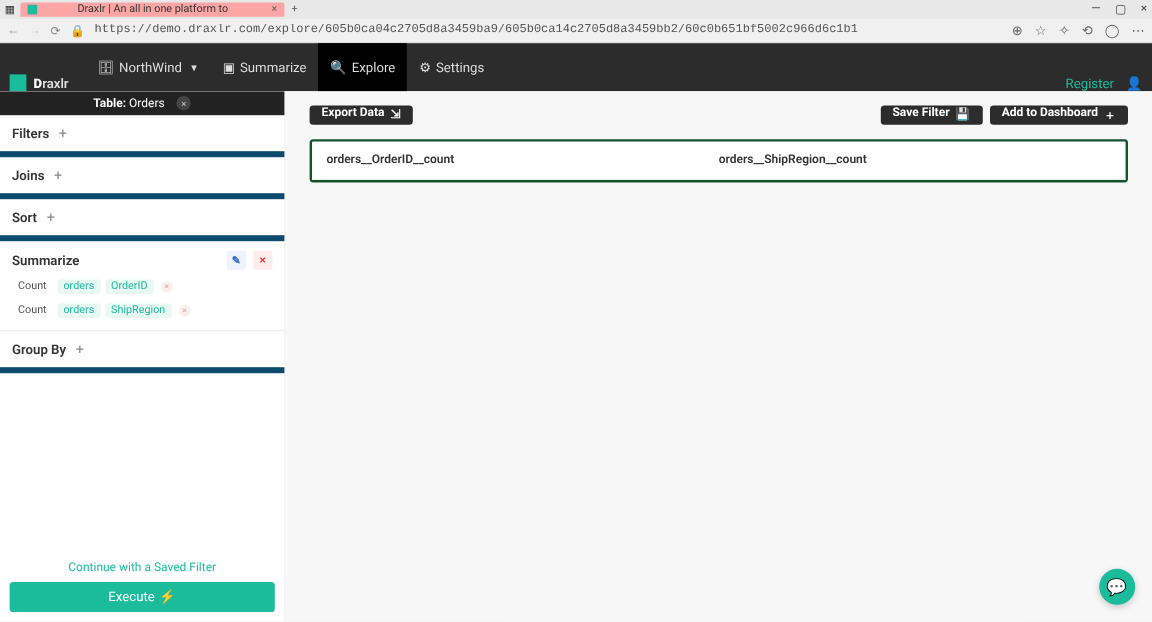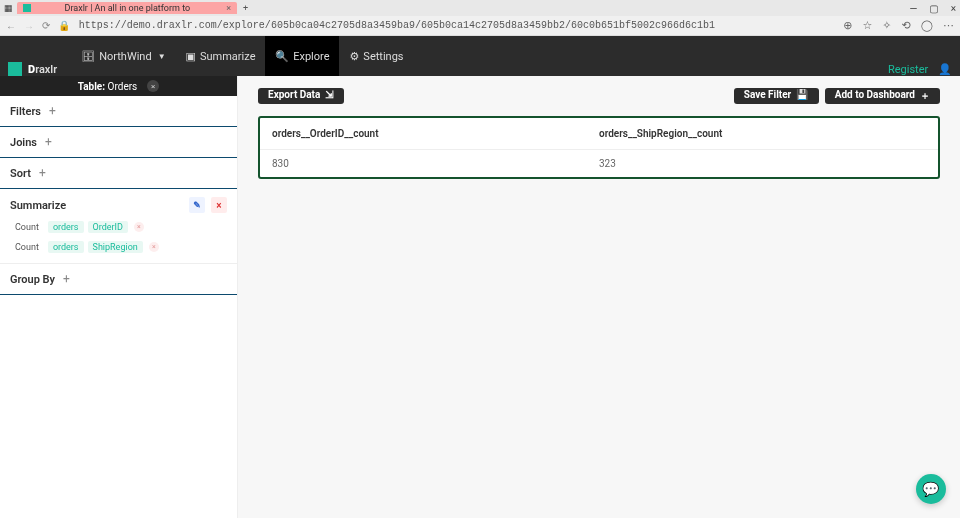--- a/index.html
+++ b/index.html
@@ -27,21 +27,21 @@
 .topnav .chev { font-size: 8px; margin-left: 2px; }
 .topnav .register { margin-left: auto; color: #1abc9c; margin-right: 10px; }
 .topnav .user-ico { color: #aaa; }
 
 .content { display: flex; flex: 1; overflow: hidden; }
 
 .sidebar { width: 238px; background: #fff; display: flex; flex-direction: column; border-right: 1px solid #eee; }
 .sidebar-header { background: #222; color: #fff; font-size: 10px; padding: 4px 8px; display: flex; align-items: center; justify-content: center; gap: 6px; }
 .sidebar-header .reset { background: #444; color:#ccc; border-radius: 50%; width: 12px; height: 12px; display:inline-flex; align-items:center; justify-content:center; font-size:8px; margin-left:4px;}
 
-.section { border-bottom: 1px solid #0c4a6e; padding: 8px 10px; }
+.section { border-bottom: 5px solid #0c4a6e; padding: 8px 10px; }
 .section-title { font-size: 11px; font-weight: 600; color: #333; display: flex; align-items: center; gap: 8px; }
 .section-title .plus { font-size: 12px; color: #888; font-weight: normal; }
 .section-actions { margin-left: auto; display: flex; gap: 6px; }
 .edit-btn { width: 16px; height: 16px; background: #eef3ff; color: #3366cc; font-size: 9px; display: flex; align-items:center; justify-content:center; border-radius:2px; cursor:pointer;}
 .del-btn { width: 16px; height: 16px; background: #ffecec; color: #d33; font-size: 10px; display: flex; align-items:center; justify-content:center; border-radius:2px; cursor:pointer;}
 
 .summ-row { display: flex; align-items: center; gap: 4px; padding: 4px 10px; font-size: 9px; }
 .summ-row .tag { padding: 1px 5px; border-radius: 2px; }
 .summ-row .tag.count { color: #555; }
 .summ-row .tag.table { color: #1abc9c; background: #e8f8f3; }
@@ -174,20 +174,27 @@
       <span class="remove">×</span>
     </div>
 
     <div class="section" style="border-top:1px solid #eee; margin-top:6px;">
       <div class="section-title">
         <span>Group By</span>
         <span class="plus">+</span>
       </div>
     </div>
 
+    <div class="sidebar-footer">
+      <div class="saved-filter">Continue with a Saved Filter</div>
+      <div class="execute-btn">
+        <span>Execute</span>
+        <span>⚡</span>
+      </div>
+    </div>
   </div>
 
   <div class="main">
     <div class="toolbar">
       <div class="btn dark">
         <span>Export Data</span>
         <span>⇲</span>
       </div>
       <div class="right">
         <div class="btn dark">
@@ -199,23 +206,19 @@
           <span>＋</span>
         </div>
       </div>
     </div>
 
     <div class="table-card">
       <div class="table-header">
         <div class="col">orders__OrderID__count</div>
         <div class="col">orders__ShipRegion__count</div>
       </div>
-      <div class="table-row">
-        <div class="col">830</div>
-        <div class="col">323</div>
-      </div>
     </div>
 
     <div class="chat-bubble">
       <span>💬</span>
     </div>
   </div>
 </div>
 
 </body></html>

